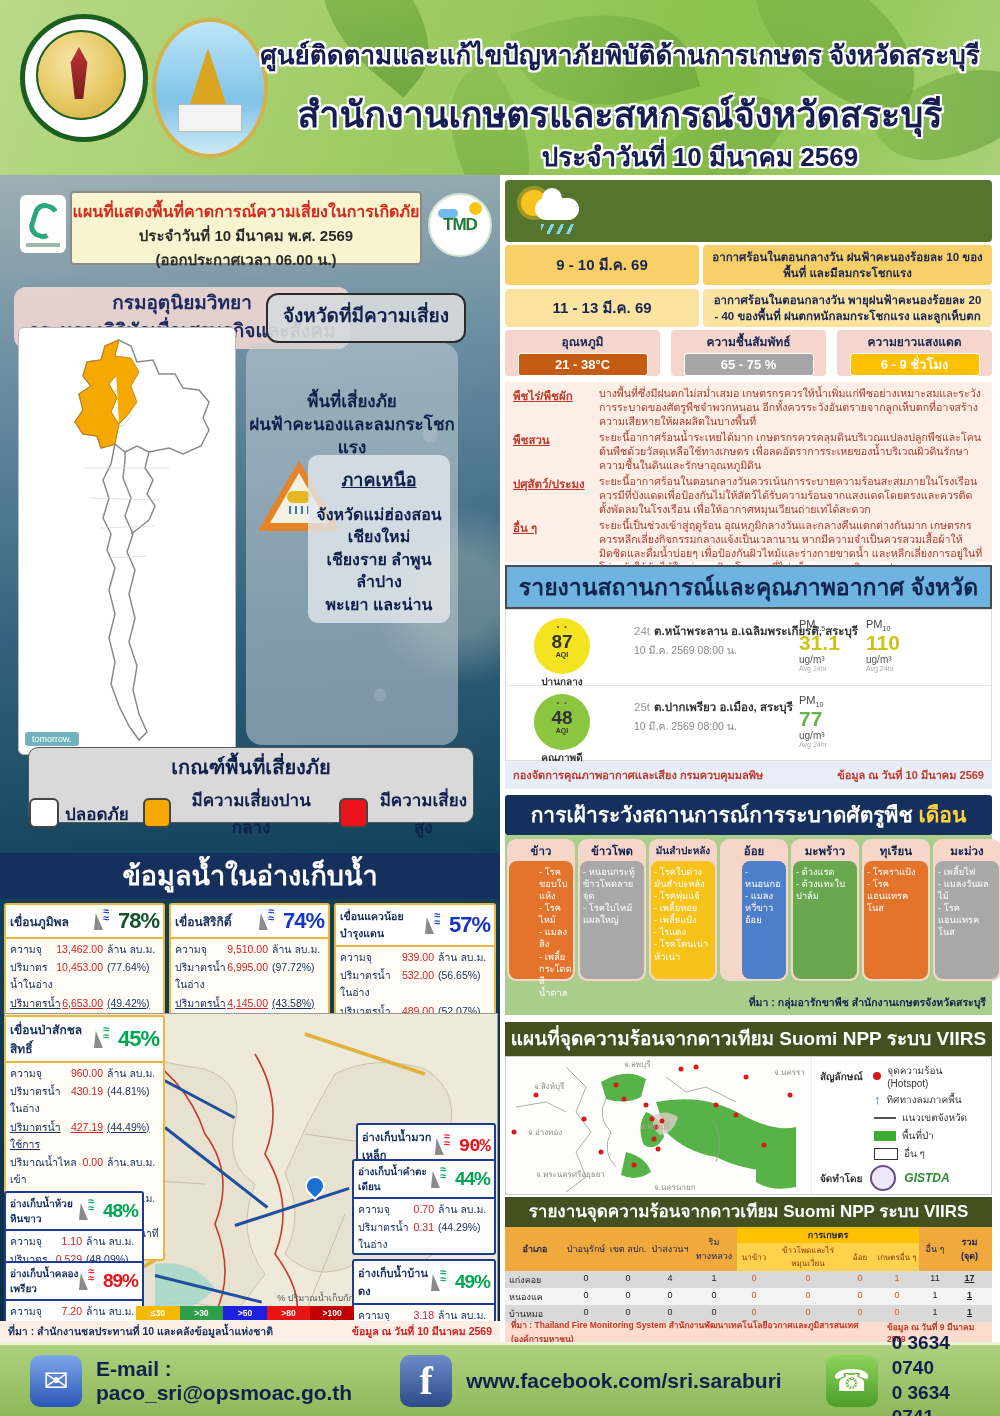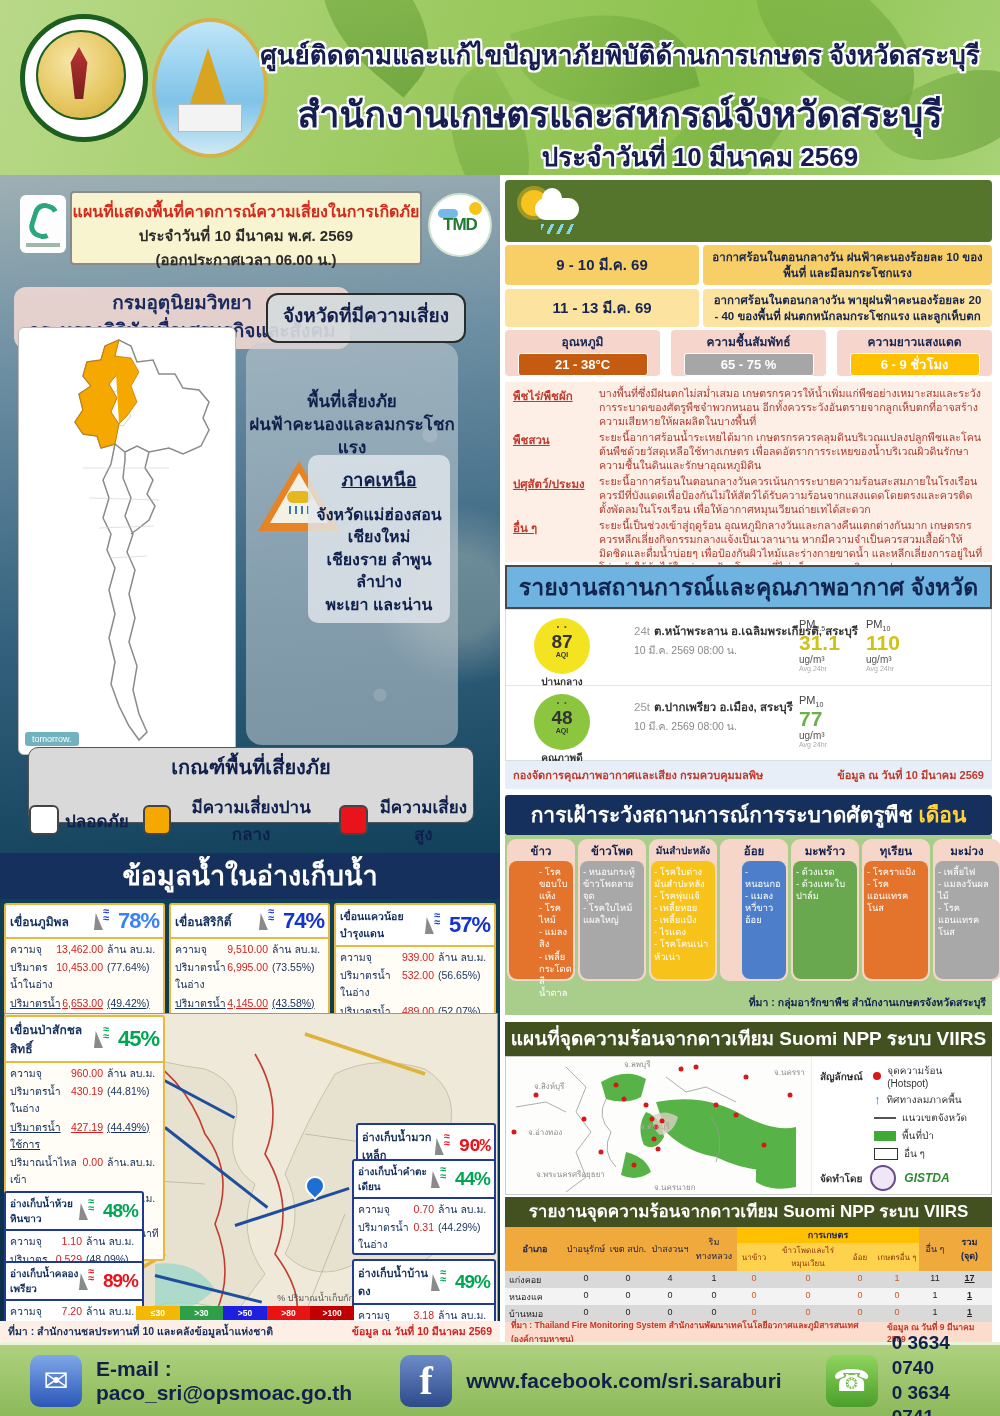--- a/index.html
+++ b/index.html
@@ -48,21 +48,21 @@
   #risk-panel .ttl{margin-top:48px;text-align:center;color:#10204c;font-weight:bold;font-size:17px;line-height:1.35}
   #warn-tri{position:absolute;left:12px;top:118px;width:0;height:0;border-left:41px solid transparent;border-right:41px solid transparent;border-bottom:70px solid #e58325}
   #warn-tri i{position:absolute;left:-29px;top:12px;width:0;height:0;border-left:29px solid transparent;border-right:29px solid transparent;border-bottom:50px solid #f3f0e4}
   #warn-tri em{position:absolute;left:-12px;top:30px;width:24px;height:12px;border-radius:8px;background:#e5b821}
   #warn-tri s{position:absolute;left:-10px;top:45px;width:20px;height:8px;background:repeating-linear-gradient(90deg,#3a79b5 0 2px,transparent 2px 6px);text-decoration:none}
   #risk-inner{position:absolute;left:62px;top:112px;width:142px;height:168px;background:rgba(228,233,238,.8);border-radius:10px;text-align:center;color:#10204c}
   #risk-inner .rg{font-weight:bold;font-size:18px;text-decoration:underline;margin-top:10px}
   #risk-inner .pv{font-size:16px;font-weight:bold;margin-top:10px;line-height:1.4}
   #crit{left:28px;top:572px;width:444px;height:74px;background:#d9d9d9;border:1px solid #555;border-radius:10px;text-align:center}
   #crit .t{color:#10204c;font-weight:bold;font-size:20px;margin-top:3px}
-  #crit .row{display:flex;justify-content:flex-end;gap:14px;margin-top:10px}
+  #crit .row{display:flex;justify-content:flex-end;gap:14px;margin-top:3px}
   #crit .it{display:flex;align-items:center;gap:6px;color:#10204c;font-weight:bold;font-size:17px}
   #crit .sw{width:26px;height:26px;border:2px solid #444;border-radius:6px}
   
   #whdr{left:0;top:678px;width:500px;height:46px;background:#16305e;color:#fff;text-align:center;font-weight:bold;font-size:27px;line-height:46px}
   .damcard{position:absolute;background:#fffdf6;border:2px solid #e9b83c;border-radius:3px;font-size:10.5px;box-sizing:border-box}
   .damcard.mid{border-color:#1f3a93;background:#fff}
   .damcard .hd{display:flex;align-items:center;padding:3px 4px;background:#fff;border-bottom:2px solid #e9b83c;border-radius:3px 3px 0 0}
   .damcard.mid .hd{border-bottom-color:#1f3a93}
   .damcard .nm{font-weight:bold;color:#16305e;flex:1;font-size:12px}
   .damcard.mid .nm{font-size:11px}
@@ -270,21 +270,21 @@
 
     <div id="whdr" class="abs">ข้อมูลน้ำในอ่างเก็บน้ำ</div>
 
     <div class="damcard" style="left:4px;top:728px;width:161px">
       <div class="hd">
           <span class="nm">เขื่อนภูมิพล</span>
         <span class="dmico">
             <i></i>
             <b style="color: rgb(22, 51, 204);"></b>
           </span>
-        <span class="pct" style="color: #3b82f6;">78%</span>
+        <span class="pct" style="color: #14532d;">78%</span>
         </div>
       <div class="damrow">
           <span class="l">ความจุ</span>
           <span class="v">13,462.00</span>
           <span class="un">ล้าน ลบ.ม.</span>
         </div>
       <div class="damrow">
           <span class="l">ปริมาตรน้ำในอ่าง</span>
           <span class="v">10,453.00</span>
           <span class="un">(77.64%)</span>
@@ -315,21 +315,21 @@
         <span class="pct" style="color: rgb(22, 51, 204);">74%</span>
         </div>
       <div class="damrow">
           <span class="l">ความจุ</span>
           <span class="v">9,510.00</span>
           <span class="un">ล้าน ลบ.ม.</span>
         </div>
       <div class="damrow">
           <span class="l">ปริมาตรน้ำในอ่าง</span>
           <span class="v">6,995.00</span>
-          <span class="un">(73.55%)</span>
+          <span class="un">(97.72%)</span>
         </div>
       <div class="damrow u">
           <span class="l">ปริมาตรน้ำใช้การ</span>
           <span class="v">4,145.00</span>
           <span class="un">(43.58%)</span>
         </div>
       <div class="damrow">
           <span class="l">ปริมาณน้ำไหลเข้า</span>
           <span class="v">1.53</span>
           <span class="un">ล้าน. ลบ.ม</span>

